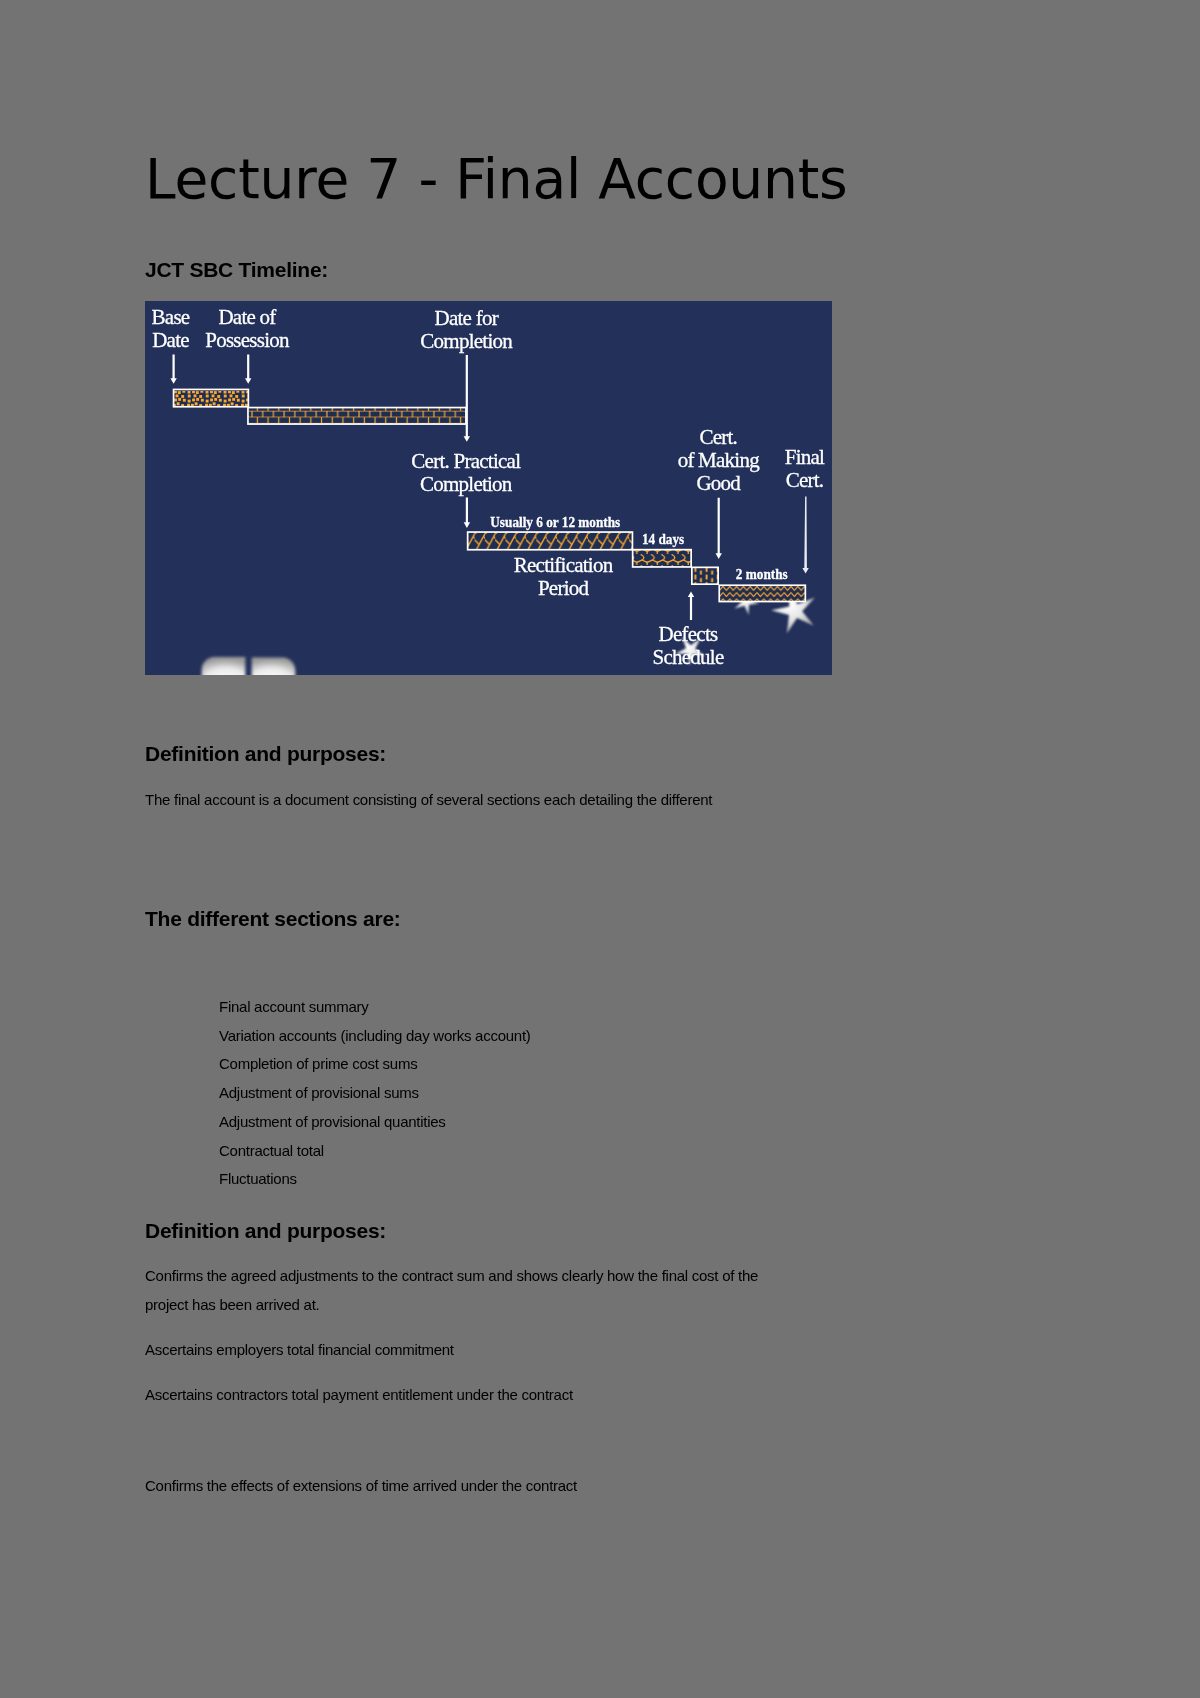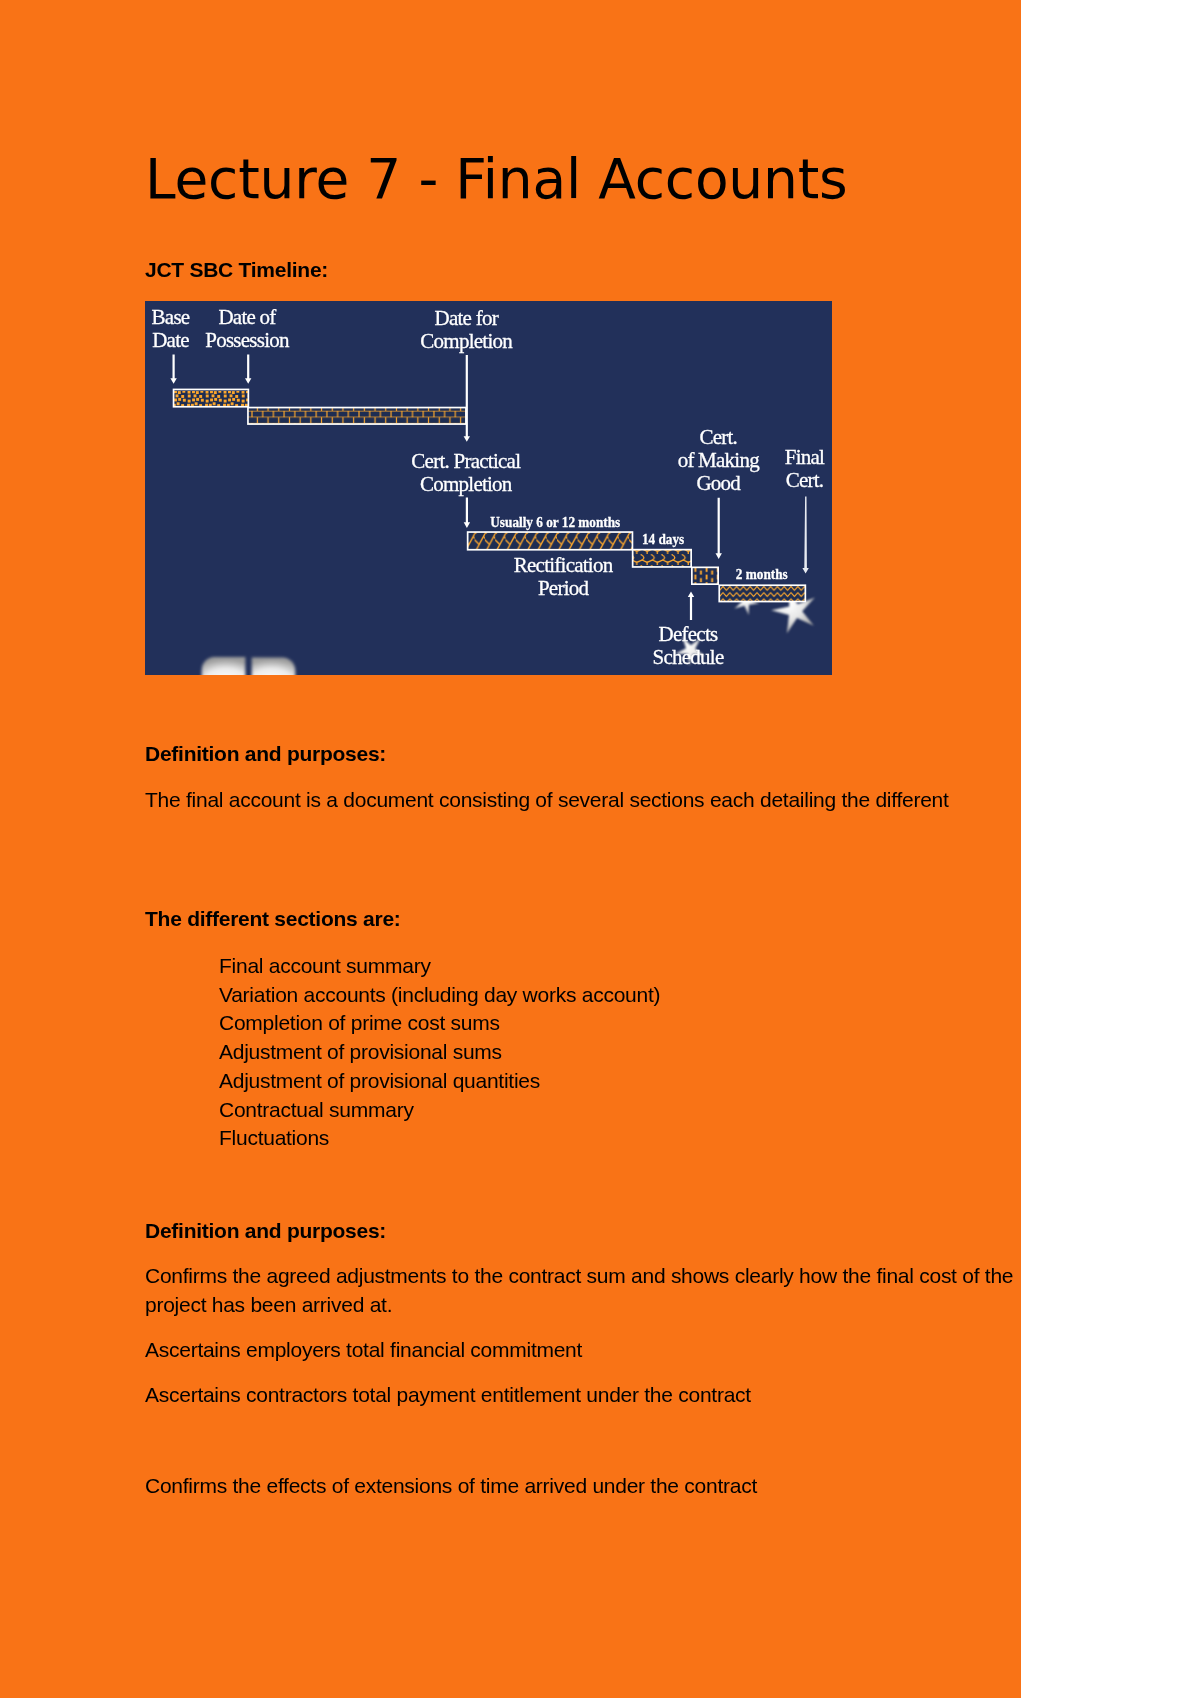--- a/index.html
+++ b/index.html
@@ -1,28 +1,28 @@
 <!DOCTYPE html>
 <html><head>
 <meta charset="utf-8">
 <title>Lecture 7 - Final Accounts</title>
 <style>
   html,body{margin:0;padding:0;}
   body{width:1200px;height:1698px;background:#ffffff;
        font-family:"Liberation Sans",sans-serif;}
-  .page{position:relative;width:1021px;height:1698px;overflow:hidden;background:#f97316;}
+  .page{position:relative;width:1200px;height:1698px;overflow:hidden;background:#737373;}
 
   .title{position:absolute;left:145px;top:152px;
          font-family:"DejaVu Sans",sans-serif;font-size:55px;font-weight:400;
          letter-spacing:-0.2px;color:#000;white-space:nowrap;line-height:1;}
 
   .blk{position:absolute;left:145px;color:#000;
-       font-size:21px;letter-spacing:-0.26px;line-height:28.7px;white-space:pre-line;}
+       font-size:15px;letter-spacing:-0.26px;line-height:28.7px;white-space:pre-line;}
   .blk.b{font-weight:700;font-size:21px;letter-spacing:-0.26px;}
-  .ind{left:219px;}
+  .ind{left:219px;margin-top:41px;}
 
   
   .diagram{position:absolute;left:145px;top:301px;width:687px;height:374px;
            overflow:hidden;box-sizing:border-box;text-align:center;}
   .diagram svg{display:block;}
   .diagram text{font-family:"Liberation Serif",serif;fill:#ffffff;filter:blur(0px);
                 paint-order:stroke fill;stroke:#ffffff;stroke-width:0.3px;}
   .diagram text.lg{font-size:21px;letter-spacing:-0.75px;}
   .diagram text.sm{font-size:15.5px;font-weight:700;}
 </style>
@@ -168,19 +168,19 @@
   </g>
   <g transform="translate(590.8 0) scale(0.855 1)">
     <text class="sm" text-anchor="start"><tspan x="0" y="278.0">2 months</tspan></text>
   </g>
 </svg>
   </div>
 
   <div class="blk b" style="top:740px">Definition and purposes:</div>
   <div class="blk" style="top:786px"><span>The final account is a document consisting of several sections each detailing the different</span><br></div>
   <div class="blk b" style="top:905px">The different sections are:</div>
-  <div class="blk ind" style="top:952px"><span>Final account summary</span><br><span>Variation accounts (including day works account)</span><br><span>Completion of prime cost sums</span><br><span>Adjustment of provisional sums</span><br><span>Adjustment of provisional quantities</span><br><span>Contractual summary</span><br><span>Fluctuations</span></div>
+  <div class="blk ind" style="top:952px"><span>Final account summary</span><br><span>Variation accounts (including day works account)</span><br><span>Completion of prime cost sums</span><br><span>Adjustment of provisional sums</span><br><span>Adjustment of provisional quantities</span><br><span>Contractual total</span><br><span>Fluctuations</span></div>
   <div class="blk b" style="top:1217px">Definition and purposes:</div>
   <div class="blk" style="top:1262px"><span>Confirms the agreed adjustments to the contract sum and shows clearly how the final cost of the</span><br><span>project has been arrived at.</span></div>
   <div class="blk" style="top:1336px">Ascertains employers total financial commitment</div>
   <div class="blk" style="top:1381px">Ascertains contractors total payment entitlement under the contract</div>
   <div class="blk" style="top:1472px">Confirms the effects of extensions of time arrived under the contract</div>
 </div>
 
 </body></html>

